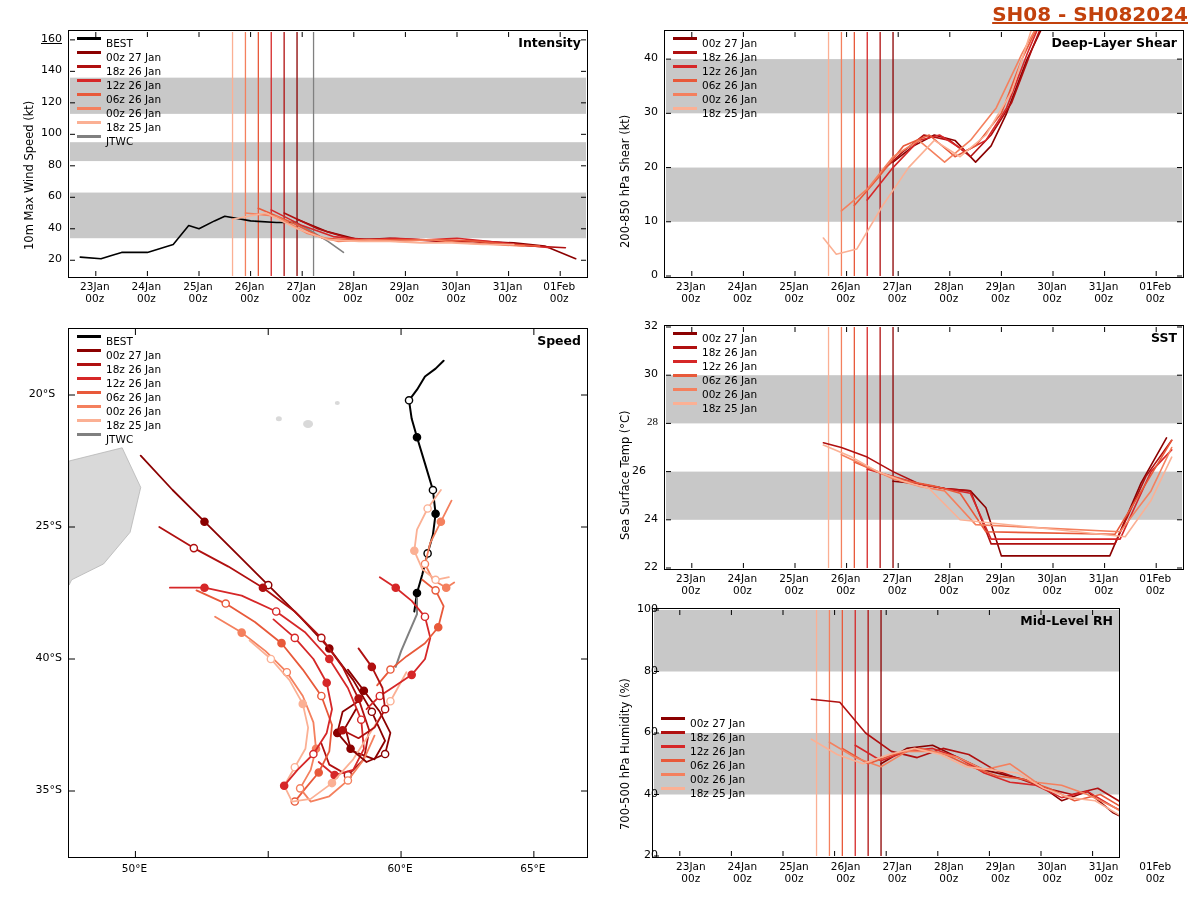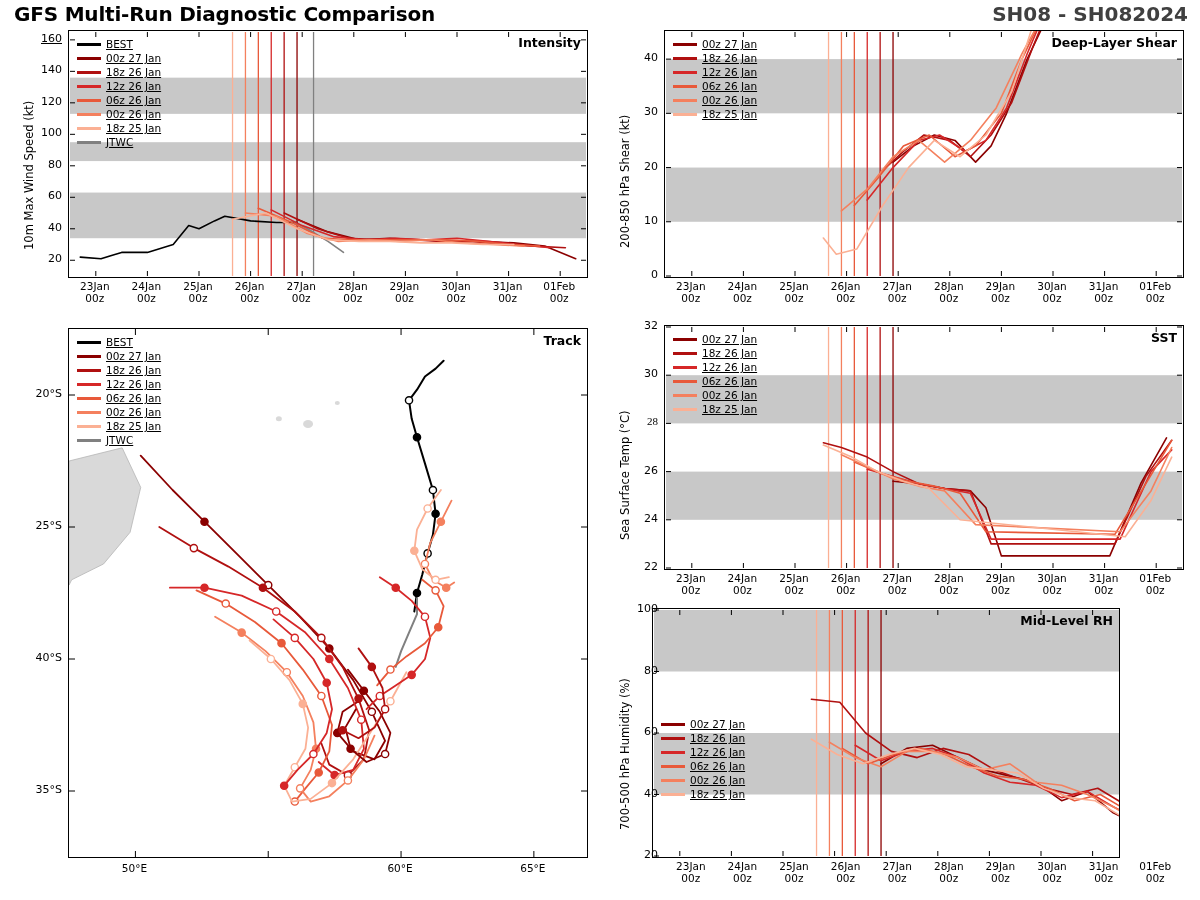--- a/index.html
+++ b/index.html
@@ -28,21 +28,22 @@
     font-weight: bold;
     color: #000;
     letter-spacing: -0.2px;
   }
   .storm-id {
     position: absolute;
     right: 12px;
     top: 2px;
     font-size: 20px;
     font-weight: bold;
-    color: #404040;
+    color: #c2410c;
+    text-decoration: underline;
   }
   
   .panel {
     position: absolute;
     box-sizing: border-box;
     border: 1px solid #000;
     background: #ffffff;
   }
   .panel-label {
     position: absolute;
@@ -82,23 +83,22 @@
   }
   
   .legend {
     position: absolute;
     z-index: 40;
     font-size: 10.5px;
     color: #000;
   }
   .legend-row {
     display: flex;
-    align-items: center;
+    align-items: flex-start;
     height: 14px;
-    text-decoration: underline;
   }
   .legend-swatch {
     width: 24px;
     height: 3px;
     margin-right: 5px;
     flex: 0 0 24px;
   }
   .legend-text {
     white-space: nowrap;
     font-size: 10.5px;
@@ -111,21 +111,20 @@
     width: 150px;
     height: 44px;
   }
   svg { display: block; }
 </style>
 </head>
 <body>
 
 <div class="root">
 
-  <div class="main-title">GFS Multi-Run Diagnostic Comparison</div>
   <div class="storm-id">SH08 - SH082024</div>
 
   <div class="panel" id="panel-intensity" style="left:68px; top:30px; width:520px; height:248px;">
     <div class="plotarea">
       <svg id="svg-intensity" width="518" height="246" viewBox="0 0 518 246">
           <rect x="1" y="161.56774193548387" width="516" height="45.65161290322581" fill="#c8c8c8"></rect>
           <rect x="1" y="111.19354838709677" width="516" height="18.890322580645176" fill="#c8c8c8"></rect>
           <rect x="1" y="46.65161290322581" width="516" height="36.20645161290322" fill="#c8c8c8"></rect>
           <line x1="163.54" y1="1" x2="163.54" y2="245" stroke="#fbb094" stroke-width="1.3"></line>
           <line x1="176.44" y1="1" x2="176.44" y2="245" stroke="#f4805e" stroke-width="1.3"></line>
@@ -330,21 +329,21 @@
           <line x1="0" y1="66" x2="6" y2="66" stroke="#000" stroke-width="1"></line>
           <line x1="518" y1="66" x2="512" y2="66" stroke="#000" stroke-width="1"></line>
           <line x1="0" y1="198" x2="6" y2="198" stroke="#000" stroke-width="1"></line>
           <line x1="518" y1="198" x2="512" y2="198" stroke="#000" stroke-width="1"></line>
           <line x1="0" y1="330" x2="6" y2="330" stroke="#000" stroke-width="1"></line>
           <line x1="518" y1="330" x2="512" y2="330" stroke="#000" stroke-width="1"></line>
           <line x1="0" y1="462" x2="6" y2="462" stroke="#000" stroke-width="1"></line>
           <line x1="518" y1="462" x2="512" y2="462" stroke="#000" stroke-width="1"></line>
         </svg>
     </div>
-    <div class="panel-label">Track</div>
+    <div class="panel-label">Speed</div>
     <div class="legend" id="legend-track" style="left:8px; top:6px;">
         <div class="legend-row">
           <span class="legend-swatch" style="background: rgb(0, 0, 0);"></span>
           <span class="legend-text">BEST</span>
         </div>
         <div class="legend-row">
           <span class="legend-swatch" style="background: rgb(139, 0, 0);"></span>
           <span class="legend-text">00z 27 Jan</span>
         </div>
         <div class="legend-row">
@@ -371,21 +370,21 @@
           <span class="legend-swatch" style="background: rgb(128, 128, 128);"></span>
           <span class="legend-text">JTWC</span>
         </div>
       </div>
   </div>
   <div id="ticks-track">
       <div class="xtick" style="left: 108.41px; top: 862px; width: 52px;">50°E</div>
       <div class="xtick" style="left: 241.231px; top: 862px; width: 52px; margin-top: 39px;">55°E</div>
       <div class="xtick" style="left: 374.051px; top: 862px; width: 52px;">60°E</div>
       <div class="xtick" style="left: 506.872px; top: 862px; width: 52px;">65°E</div>
-      <div class="ytick" style="left: 22px; top: 387px; width: 40px;">20°S</div>
+      <div class="ytick" style="left: 22px; top: 387px; width: 40px; text-align: center;">20°S</div>
       <div class="ytick" style="left: 22px; top: 519px; width: 40px;">25°S</div>
       <div class="ytick" style="left: 22px; top: 651px; width: 40px;">40°S</div>
       <div class="ytick" style="left: 22px; top: 783px; width: 40px;">35°S</div>
     </div>
 
   <div class="panel" id="panel-shear" style="left:664px; top:30px; width:520px; height:248px;">
     <div class="plotarea">
       <svg id="svg-shear" width="518" height="246" viewBox="0 0 518 246">
           <rect x="1" y="136.55555555555557" width="516" height="54.2222222222222" fill="#c8c8c8"></rect>
           <rect x="1" y="28.11111111111111" width="516" height="54.222222222222214" fill="#c8c8c8"></rect>
@@ -556,21 +555,21 @@
         <div class="legend-row">
           <span class="legend-swatch" style="background: rgb(251, 176, 148);"></span>
           <span class="legend-text">18z 25 Jan</span>
         </div>
       </div>
   </div>
   <div class="ylabel" style="left:618px; top:540px; transform: rotate(-90deg);">Sea Surface Temp (°C)</div>
   <div id="ticks-sst">
       <div class="ytick" style="left: 620px; top: 560px; width: 38px;">22</div>
       <div class="ytick" style="left: 620px; top: 511.8px; width: 38px;">24</div>
-      <div class="ytick" style="left: 620px; top: 463.6px; width: 38px;">26</div>
+      <div class="ytick" style="left: 620px; top: 463.6px; width: 38px; text-align: center;">26</div>
       <div class="ytick" style="left: 620px; top: 415.4px; width: 38px; font-family: Liberation Serif, serif;">28</div>
       <div class="ytick" style="left: 620px; top: 367.2px; width: 38px;">30</div>
       <div class="ytick" style="left: 620px; top: 319px; width: 38px;">32</div>
       <div class="xtick" style="left: 664.8px; top: 572px; width: 52px;">23Jan<br>00z</div>
       <div class="xtick" style="left: 716.4px; top: 572px; width: 52px;">24Jan<br>00z</div>
       <div class="xtick" style="left: 768px; top: 572px; width: 52px;">25Jan<br>00z</div>
       <div class="xtick" style="left: 819.6px; top: 572px; width: 52px;">26Jan<br>00z</div>
       <div class="xtick" style="left: 871.2px; top: 572px; width: 52px;">27Jan<br>00z</div>
       <div class="xtick" style="left: 922.8px; top: 572px; width: 52px;">28Jan<br>00z</div>
       <div class="xtick" style="left: 974.4px; top: 572px; width: 52px;">29Jan<br>00z</div>

